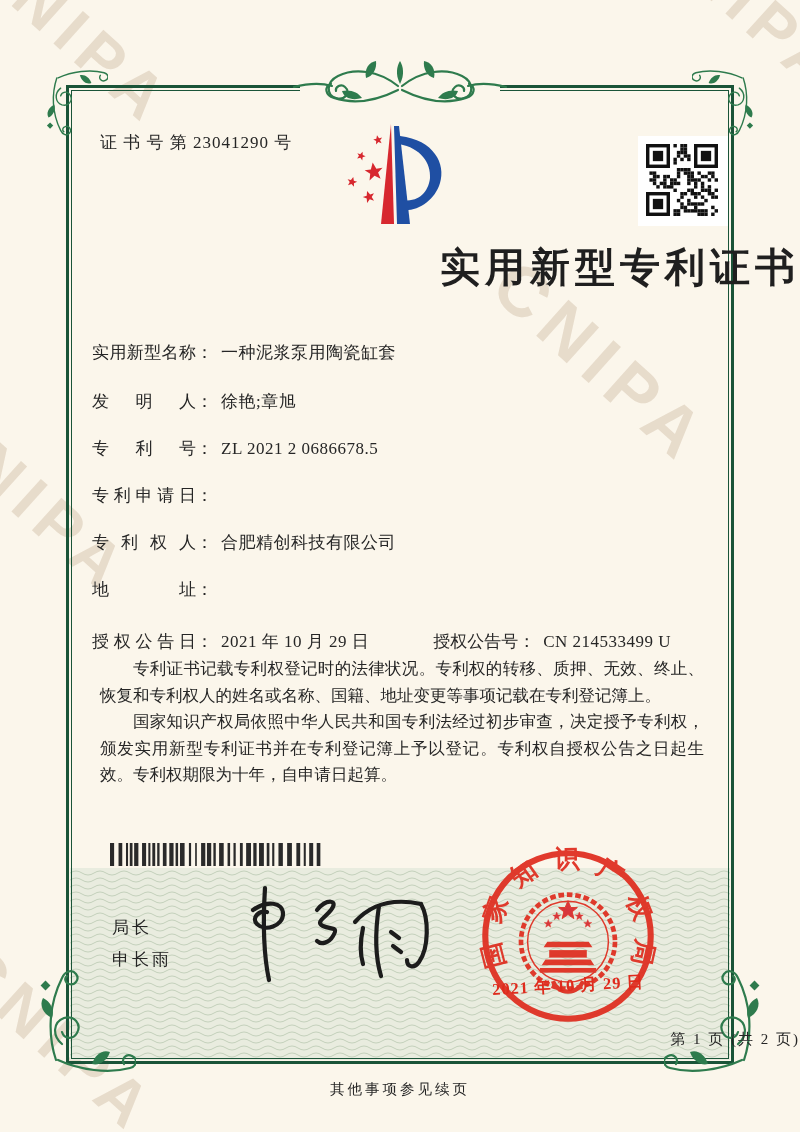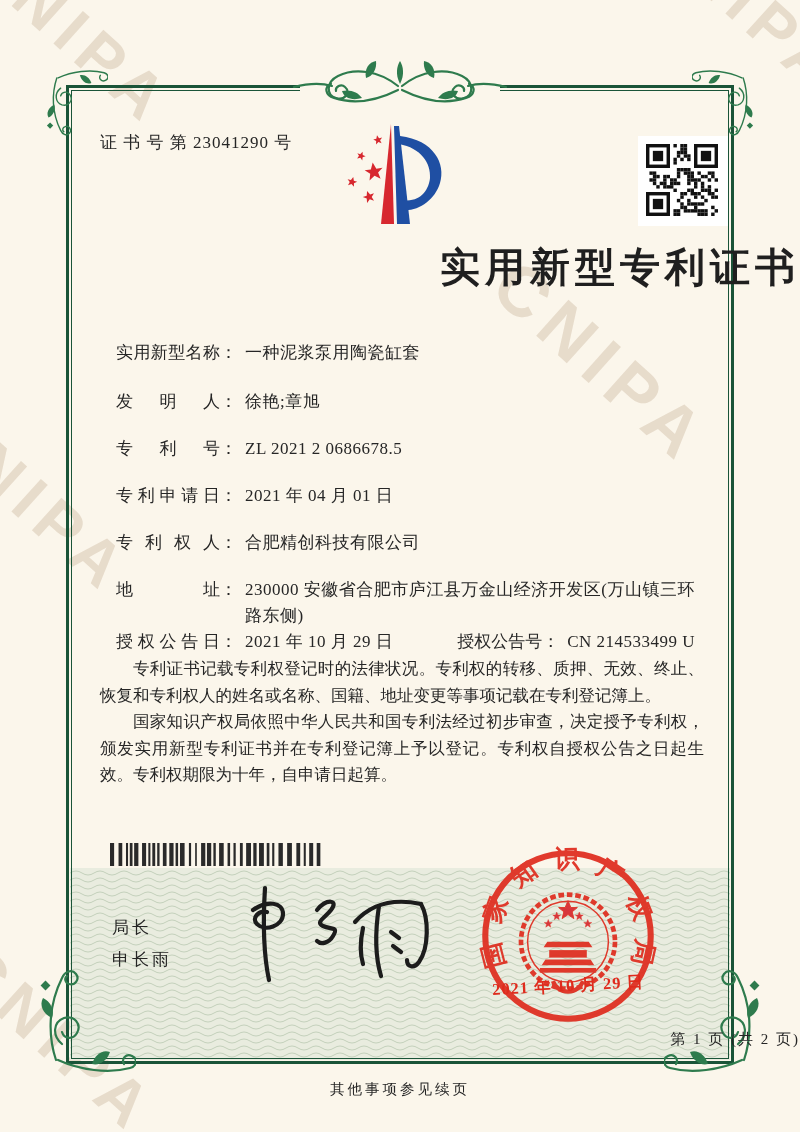--- a/index.html
+++ b/index.html
@@ -21,21 +21,21 @@
   .fl path{fill:none;stroke:var(--fl);stroke-width:2.2;stroke-linecap:round}
   .fl .leaf{fill:var(--fl);stroke:none}
   .corner{position:absolute;z-index:3;pointer-events:none}
   .topfl{position:absolute;left:270px;top:56px;z-index:3;pointer-events:none}
   .abs{position:absolute;z-index:4}
   .certno{left:100px;top:131px;font-size:17px;letter-spacing:1px}
   .logo{left:336px;top:120px}
   .qr{left:638px;top:136px;width:90px;height:90px;background:#fff;padding:8px;z-index:4}
   .title{left:0;top:240px;width:800px;text-align:right;font-size:40px;font-weight:bold;
          letter-spacing:5px;color:#1f1f1f}
-  .field-row{position:absolute;left:116px;z-index:4;display:flex;font-size:17px;line-height:26px}
+  .field-row{position:absolute;left:92px;z-index:4;display:flex;font-size:17px;line-height:26px}
   .flabel{display:inline-block;width:104px;text-align:justify;text-align-last:justify;flex:0 0 104px}
   .fcolon{flex:0 0 auto;margin-right:8px}
   .fvalue{letter-spacing:.5px}
   .addr .fvalue{max-width:452px}
   .grant2{margin-left:64px;display:flex}
   .paras{left:100px;top:656px;width:604px}
   .paras p{margin:0;font-size:16.5px;line-height:26.5px;text-indent:2em;text-align:justify}
   .barcode{left:110px;top:843px;z-index:4}
   .signer{left:112px;top:912px;font-size:17px;letter-spacing:3px;line-height:32px;z-index:4}
   .sig{left:225px;top:880px;z-index:5}
@@ -288,31 +288,29 @@
   <span class="fvalue">徐艳;章旭</span>
 </div>
 <div class="field-row" style="top:436px">
   <span class="flabel">专利号</span>
     <span class="fcolon">：</span>
   <span class="fvalue">ZL 2021 2 0686678.5</span>
 </div>
 <div class="field-row" style="top:483px">
   <span class="flabel">专利申请日</span>
     <span class="fcolon">：</span>
-  <span class="fvalue">2021 年 04 月 01 日</span>
 </div>
 <div class="field-row" style="top:530px">
   <span class="flabel">专利权人</span>
     <span class="fcolon">：</span>
   <span class="fvalue">合肥精创科技有限公司</span>
 </div>
 <div class="field-row addr" style="top:577px">
   <span class="flabel">地址</span>
     <span class="fcolon">：</span>
-  <span class="fvalue">230000 安徽省合肥市庐江县万金山经济开发区(万山镇三环路东侧)</span>
 </div>
 <div class="field-row" style="top:629px">
   <span class="flabel">授权公告日</span>
     <span class="fcolon">：</span>
   <span class="fvalue">2021 年 10 月 29 日</span>
   <span class="grant2">
     <span>授权公告号</span>
       <span class="fcolon">：</span>
     <span class="fvalue">CN 214533499 U</span>
   </span>

